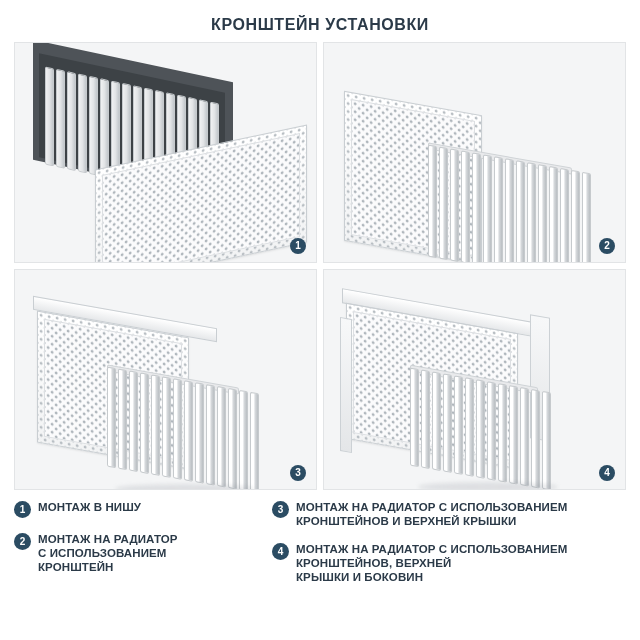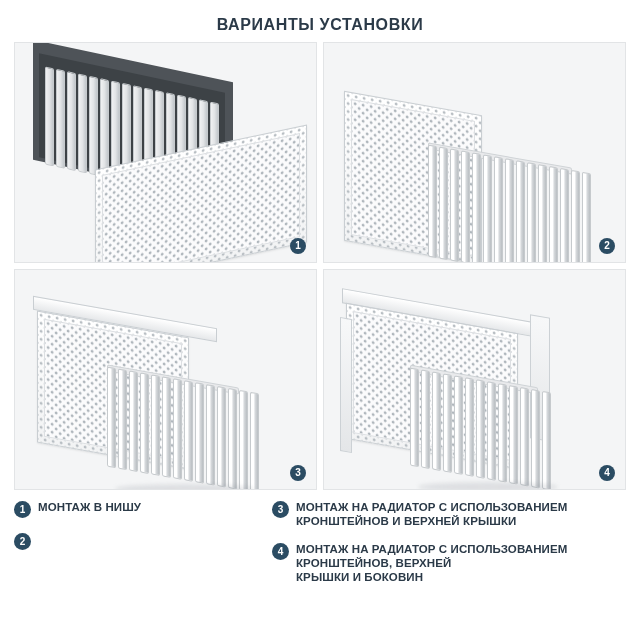--- a/index.html
+++ b/index.html
@@ -140,21 +140,21 @@
     color:#2b3a48;
     text-transform:uppercase;
     white-space:pre-line;
   }
 </style>
 </head>
 <body>
 
 <div class="page">
 
-  <div class="title">ВАРИАНТЫ УСТАНОВКИ</div>
+  <div class="title">КРОНШТЕЙН УСТАНОВКИ</div>
 
   <div class="grid">
 
     <div class="panel">
       <div class="scene">
 
         <div class="wall" style="left:18px;top:18px;width:200px;height:120px;transform:skewY(12deg);"></div>
         <div class="niche" style="left:24px;top:30px;width:186px;height:104px;transform:skewY(12deg);"></div>
 
         <div class="rad" style="left:30px;top:44px;height:96px;transform:skewY(12deg);">
@@ -283,20 +283,23 @@
 
   <div class="legend">
 
     <div class="legcol">
       <div class="legitem">
         <div class="lbadge">1</div>
         <div class="ltext">МОНТАЖ В НИШУ</div>
       </div>
       <div class="legitem">
         <div class="lbadge">2</div>
+        <div class="ltext">МОНТАЖ НА РАДИАТОР
+С ИСПОЛЬЗОВАНИЕМ
+КРОНШТЕЙН</div>
       </div>
     </div>
 
     <div class="legcol">
       <div class="legitem">
         <div class="lbadge">3</div>
         <div class="ltext">МОНТАЖ НА РАДИАТОР С ИСПОЛЬЗОВАНИЕМ
 КРОНШТЕЙНОВ И ВЕРХНЕЙ КРЫШКИ</div>
       </div>
       <div class="legitem">

